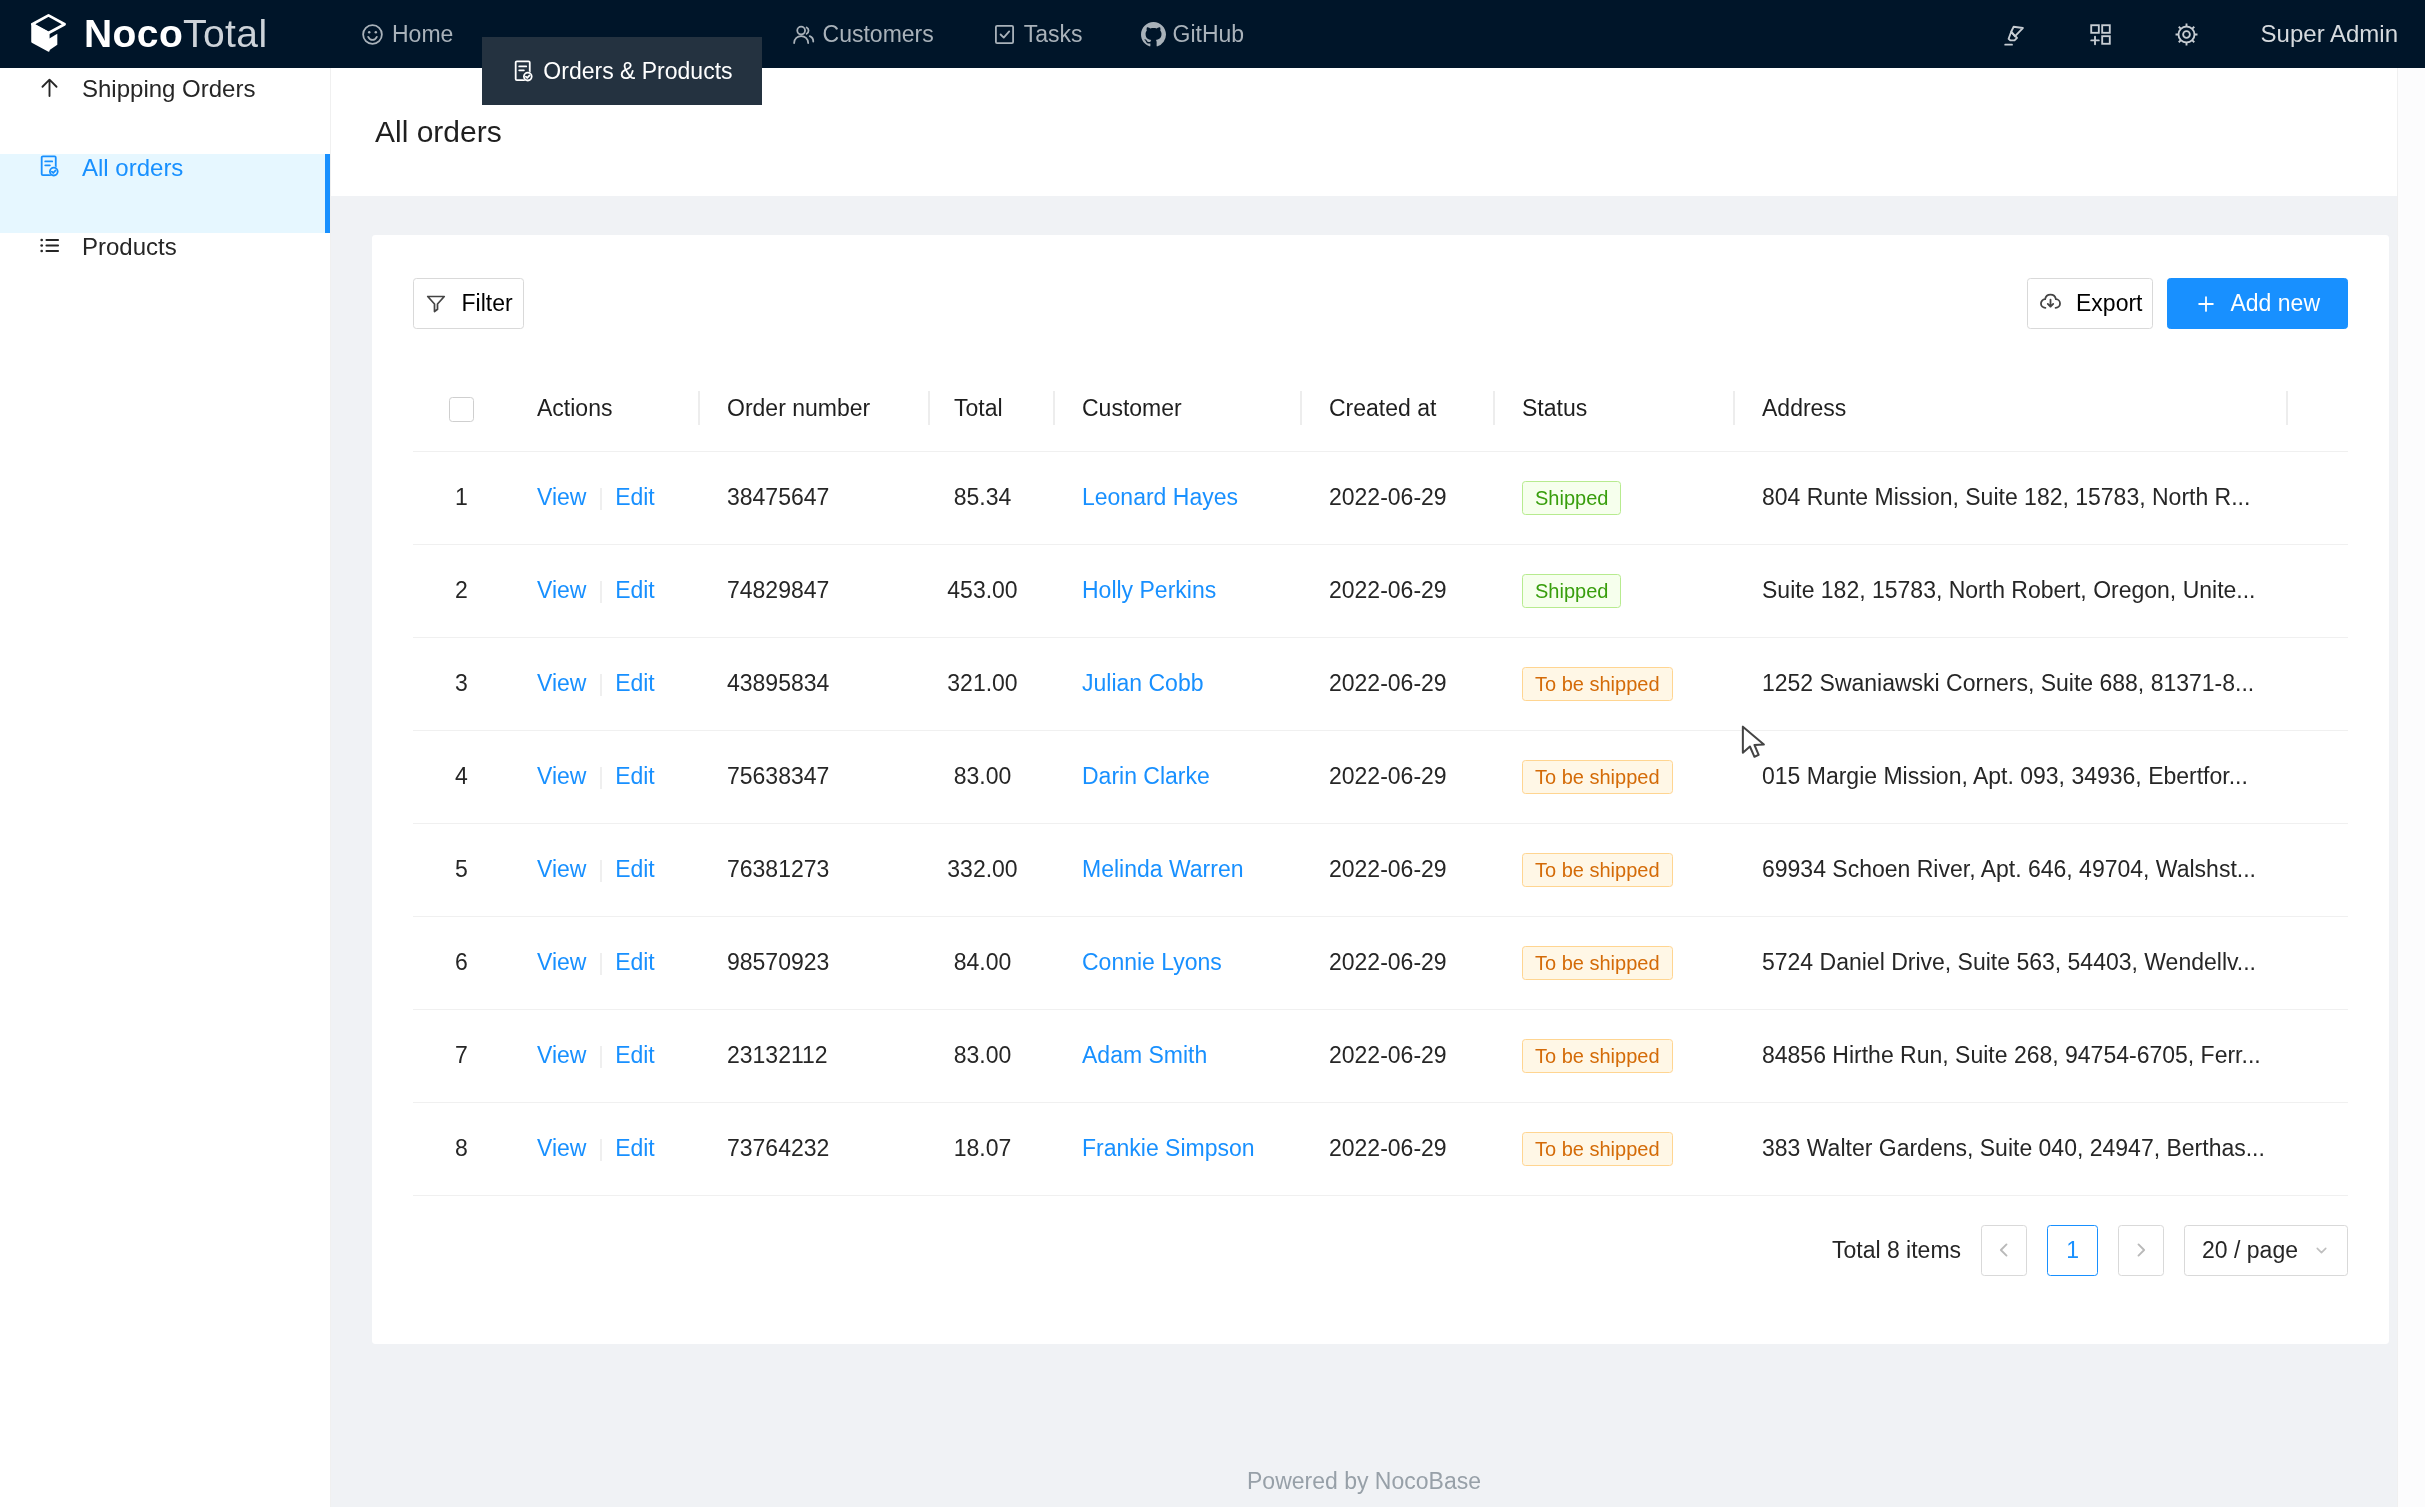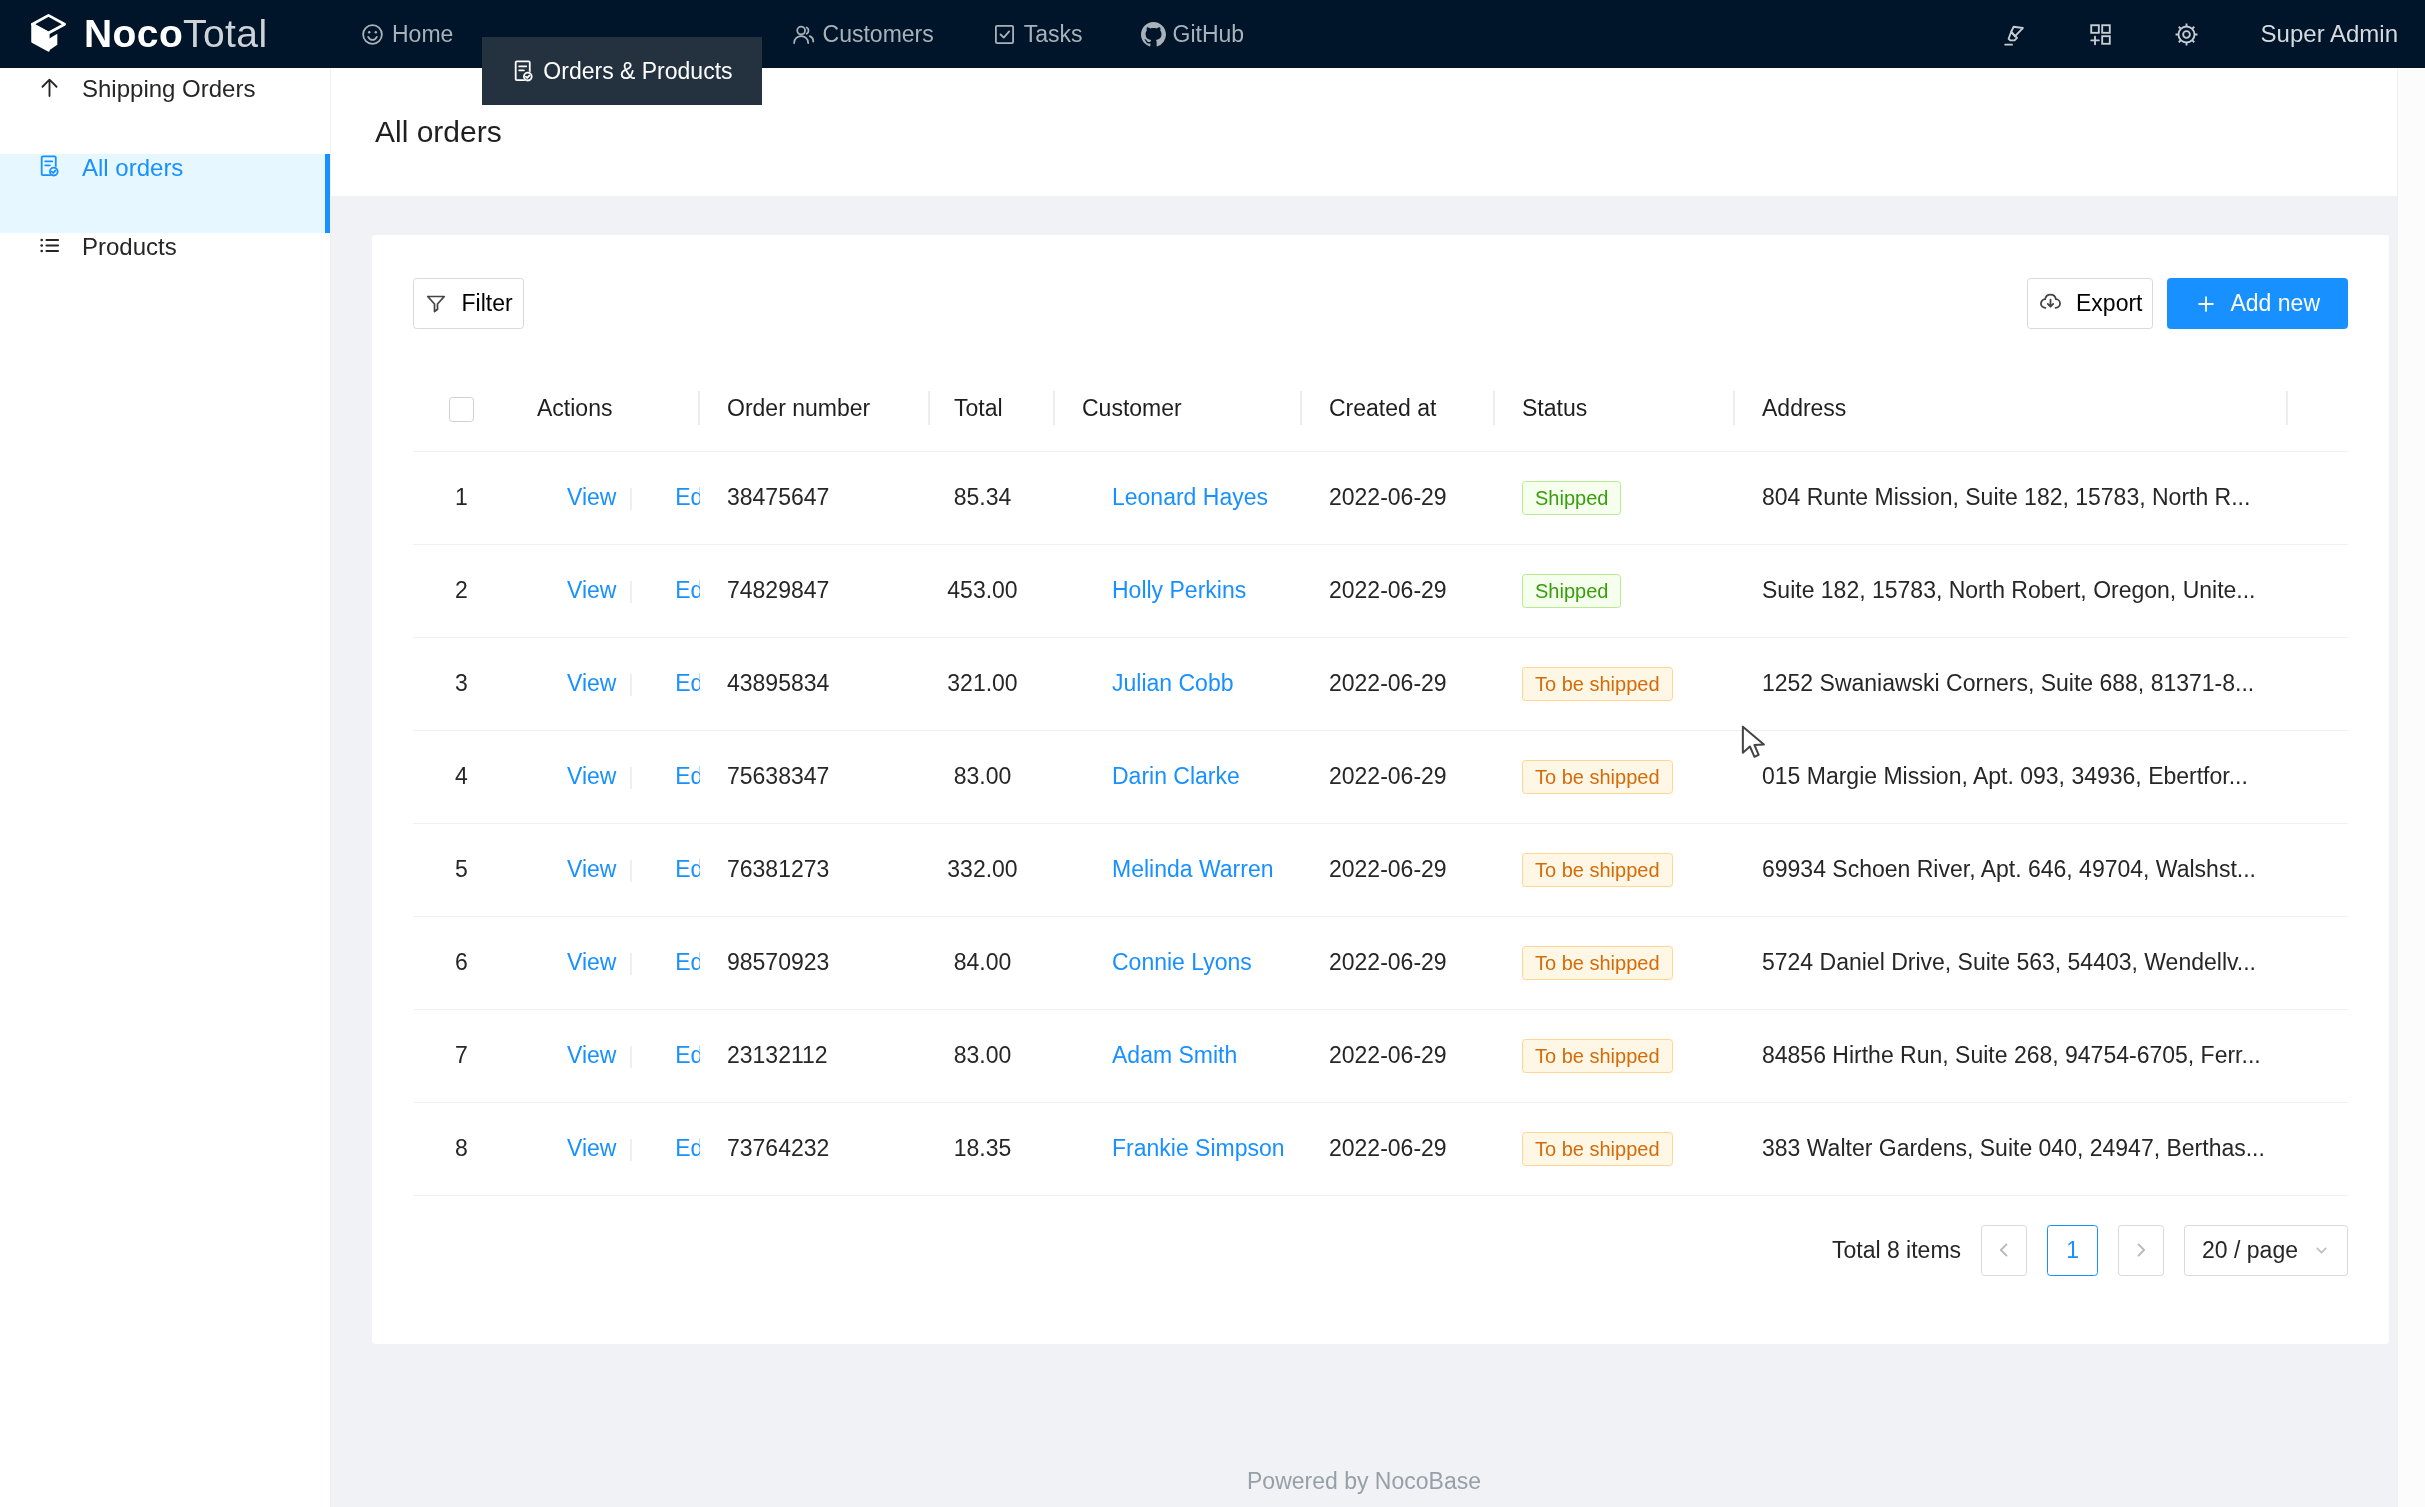--- a/index.html
+++ b/index.html
@@ -54,21 +54,21 @@
   table.orders { width:1935px; border-collapse:collapse; table-layout:fixed; }
   thead th { height:85px; text-align:left; font-weight:500; font-size:23px; color:#1f1f1f;
              border-bottom:1.7px solid #f0f0f0; padding-left:27px; position:relative; white-space:nowrap; }
   thead th:not(:first-child):not(:last-child)::after { content:""; position:absolute; right:0; top:25px;
              width:1.7px; height:34px; background:#ededed; }
   tbody td { height:93px; font-size:23px; color:#262626; border-bottom:1.7px solid #f0f0f0;
              padding-left:27px; white-space:nowrap; overflow:hidden; }
   th.col-index, td.col-index { text-align:center; padding-left:0; }
   th.col-total { padding-left:24px; }
   td.col-total { text-align:center; padding-left:0; padding-right:20px; }
-  .cell-link { color:var(--accent,#1890ff); text-decoration:none;margin-left:30px; }
+  .cell-link { color:var(--accent,#1890ff); text-decoration:none; }
   .action-sep { display:inline-block; width:1.7px; height:22px; background:#efefef; margin:0 13.5px; vertical-align:middle; }
   .checkbox { display:inline-block; width:25px; height:25px; border:1.7px solid #cfcfcf; border-radius:3.4px; background:#fff; vertical-align:middle; }
 
   .tag { display:inline-block; font-size:20px; line-height:32px; padding:0 12px; border-radius:3.4px; border:1.7px solid transparent; }
   .tag-green  { background:var(--green-bg,#f6ffed);  border-color:var(--green-border,#b7eb8f);  color:var(--green-text,#389e0d); }
   .tag-orange { background:var(--orange-bg,#fff7e6); border-color:var(--orange-border,#ffd591); color:var(--orange-text,#d46b08); }
 
   
   .pagination { display:flex; align-items:center; justify-content:flex-end; gap:20px; margin-top:29px;
                 font-size:23px; color:#262626; }
@@ -361,21 +361,21 @@
     <td>2022-06-29</td>
     <td><span class="tag tag-orange">To be shipped</span></td>
     <td>84856 Hirthe Run, Suite 268, 94754-6705, Ferr...</td>
     <td></td>
   </tr>
 
   <tr>
     <td class="col-index">8</td>
     <td><a class="cell-link" href="#">View</a><span class="action-sep"></span><a class="cell-link" href="#">Edit</a></td>
     <td>73764232</td>
-    <td class="col-total">18.35</td>
+    <td class="col-total">18.07</td>
     <td><a class="cell-link" href="#">Frankie Simpson</a></td>
     <td>2022-06-29</td>
     <td><span class="tag tag-orange">To be shipped</span></td>
     <td>383 Walter Gardens, Suite 040, 24947, Berthas...</td>
     <td></td>
   </tr>
 </tbody>
       </table>
 
       <div class="pagination">

